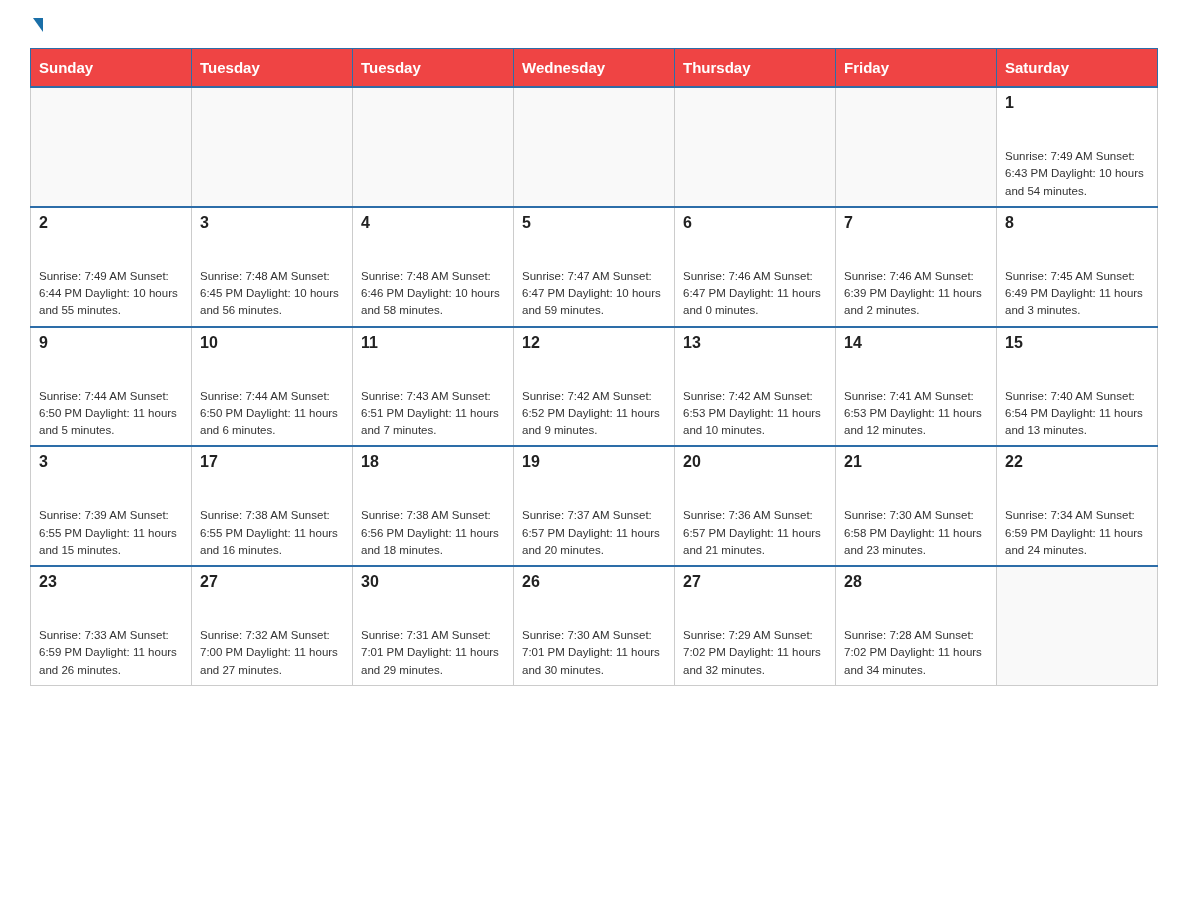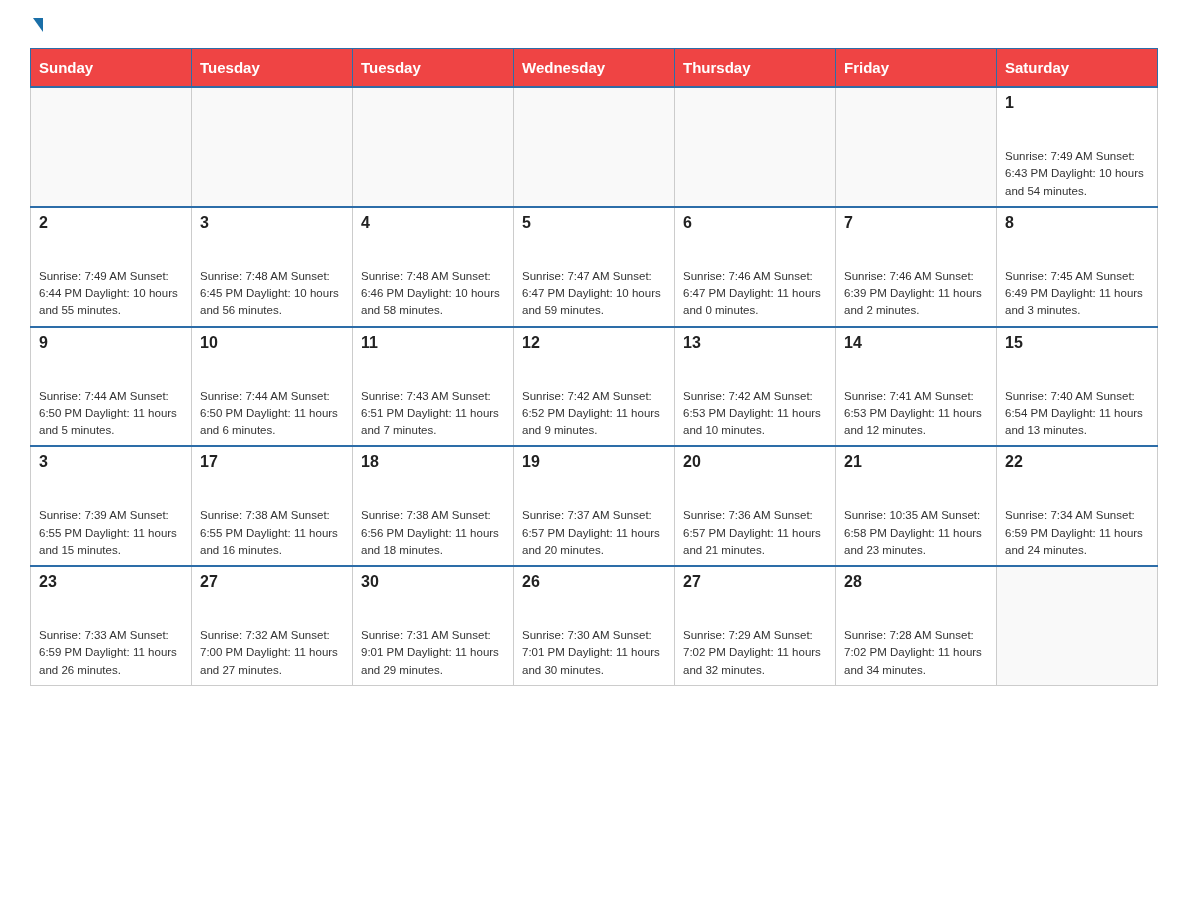--- a/index.html
+++ b/index.html
@@ -276,21 +276,21 @@
         </td>
         <td>
           <div class="day-number">20</div>
           <div class="day-info">Sunrise: 7:36 AM
 Sunset: 6:57 PM
 Daylight: 11 hours
 and 21 minutes.</div>
         </td>
         <td>
           <div class="day-number">21</div>
-          <div class="day-info">Sunrise: 10:35 AM
+          <div class="day-info">Sunrise: 7:30 AM
 Sunset: 6:58 PM
 Daylight: 11 hours
 and 23 minutes.</div>
         </td>
         <td>
           <div class="day-number">22</div>
           <div class="day-info">Sunrise: 7:34 AM
 Sunset: 6:59 PM
 Daylight: 11 hours
 and 24 minutes.</div>
@@ -307,21 +307,21 @@
         <td>
           <div class="day-number">27</div>
           <div class="day-info">Sunrise: 7:32 AM
 Sunset: 7:00 PM
 Daylight: 11 hours
 and 27 minutes.</div>
         </td>
         <td>
           <div class="day-number">30</div>
           <div class="day-info">Sunrise: 7:31 AM
-Sunset: 9:01 PM
+Sunset: 7:01 PM
 Daylight: 11 hours
 and 29 minutes.</div>
         </td>
         <td>
           <div class="day-number">26</div>
           <div class="day-info">Sunrise: 7:30 AM
 Sunset: 7:01 PM
 Daylight: 11 hours
 and 30 minutes.</div>
         </td>

